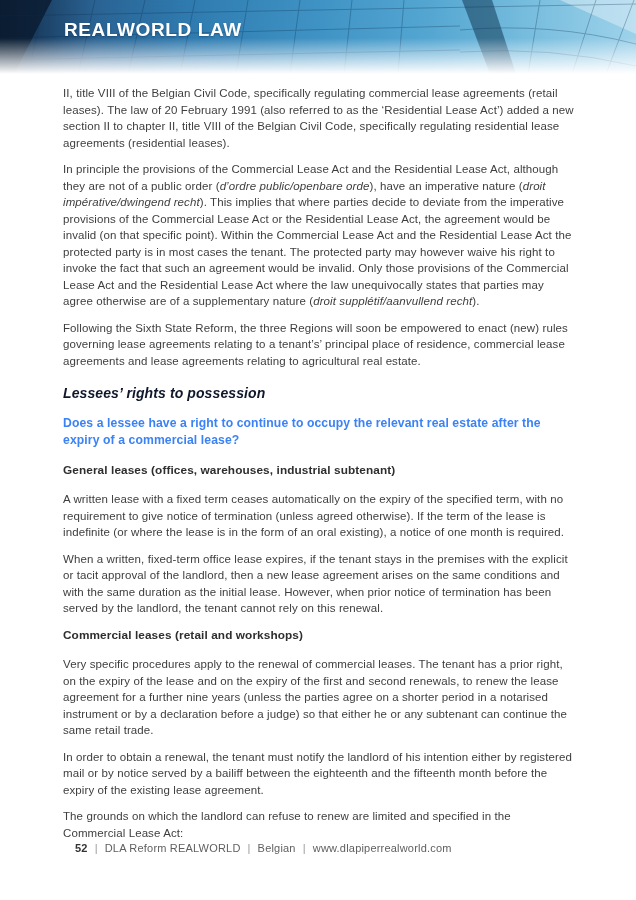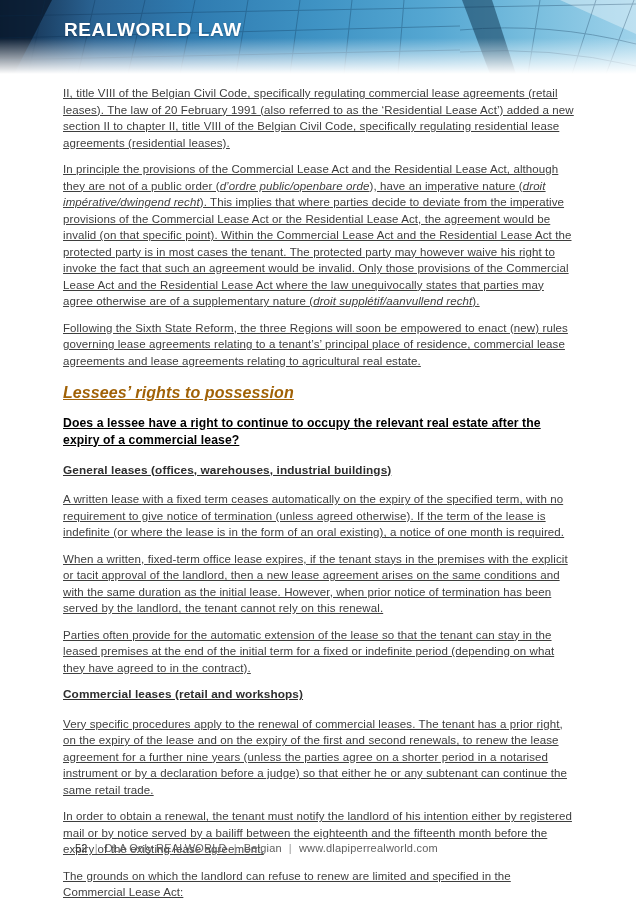--- a/index.html
+++ b/index.html
@@ -15,41 +15,41 @@
     position:absolute; left:64px; top:19px;
     font-size:19px; font-weight:bold; color:#ffffff;
     letter-spacing:0.6px;
     text-shadow:0 1px 2px rgba(10,30,60,0.35);
   }
   .content {
     padding:11px 62px 0 63px;
     color:#3e3e3e; font-size:11.5px; line-height:16.5px;
     letter-spacing:0.1px;
   }
-  .block { margin:0 0 10px 0;text-decoration:underline; }
+  .block { margin:0 0 10px 0; }
   .paragraph { }
   .it { font-style:italic; }
   .subheading-blue-italic {
-    color:#a16207; font-weight:bold; font-style:italic;
-    font-size:16px; margin:16px 0 13px 0;
+    color:#0f172a; font-weight:bold; font-style:italic;
+    font-size:14px; margin:16px 0 13px 0;
   }
   .question-heading {
-    color:#000000; font-weight:bold;
+    color:#3b82f6; font-weight:bold;
     font-size:12.2px; line-height:17px; margin:0 0 13px 0;
   }
   .section-heading {
     color:#2e2e2e; font-weight:bold; font-size:11.8px;
     margin:2px 0 13px 0;
   }
   .footer {
     position:absolute; left:63px; top:842px; width:520px;
     font-size:11px; color:#5f5f5f; letter-spacing:0.2px;
     white-space:nowrap;
   }
-  .footer .page-num { font-weight:normal; color:#333333;padding-left:12px; }
+  .footer .page-num { font-weight:bold; color:#333333;padding-left:12px; }
   .footer .sep { color:#9a9a9a; padding:0 7px; }
 </style>
 </head>
 <body>
 
 <div class="page">
 
   <div class="header">
     <svg width="636" height="74" viewBox="0 0 636 74" preserveAspectRatio="none">
       <defs>
@@ -95,25 +95,24 @@
     </svg>
     <div class="brand-title">REALWORLD LAW</div>
   </div>
 
   <div class="content">
       <div class="block paragraph"><span>II, title VIII of the Belgian Civil Code, specifically regulating commercial lease agreements (retail leases). The law of 20 February 1991 (also referred to as the ‘Residential Lease Act’) added a new section II to chapter II, title VIII of the Belgian Civil Code, specifically regulating residential lease agreements (residential leases).</span></div>
       <div class="block paragraph"><span>In principle the provisions of the Commercial Lease Act and the Residential Lease Act, although they are not of a public order (</span><span class="it">d’ordre public/openbare orde</span><span>), have an imperative nature (</span><span class="it">droit impérative/dwingend recht</span><span>). This implies that where parties decide to deviate from the imperative provisions of the Commercial Lease Act or the Residential Lease Act, the agreement would be invalid (on that specific point). Within the Commercial Lease Act and the Residential Lease Act the protected party is in most cases the tenant. The protected party may however waive his right to invoke the fact that such an agreement would be invalid. Only those provisions of the Commercial Lease Act and the Residential Lease Act where the law unequivocally states that parties may agree otherwise are of a supplementary nature (</span><span class="it">droit supplétif/aanvullend recht</span><span>).</span></div>
       <div class="block paragraph"><span>Following the Sixth State Reform, the three Regions will soon be empowered to enact (new) rules governing lease agreements relating to a tenant’s’ principal place of residence, commercial lease agreements and lease agreements relating to agricultural real estate.</span></div>
       <div class="block subheading-blue-italic"><span>Lessees’ rights to possession</span></div>
       <div class="block question-heading"><span>Does a lessee have a right to continue to occupy the relevant real estate after the expiry of a commercial lease?</span></div>
-      <div class="block section-heading"><span>General leases (offices, warehouses, industrial buildings)</span></div>
+      <div class="block section-heading"><span>General leases (offices, warehouses, industrial subtenant)</span></div>
       <div class="block paragraph"><span>A written lease with a fixed term ceases automatically on the expiry of the specified term, with no requirement to give notice of termination (unless agreed otherwise). If the term of the lease is indefinite (or where the lease is in the form of an oral existing), a notice of one month is required.</span></div>
       <div class="block paragraph"><span>When a written, fixed-term office lease expires, if the tenant stays in the premises with the explicit or tacit approval of the landlord, then a new lease agreement arises on the same conditions and with the same duration as the initial lease. However, when prior notice of termination has been served by the landlord, the tenant cannot rely on this renewal.</span></div>
-      <div class="block paragraph"><span>Parties often provide for the automatic extension of the lease so that the tenant can stay in the leased premises at the end of the initial term for a fixed or indefinite period (depending on what they have agreed to in the contract).</span></div>
       <div class="block section-heading"><span>Commercial leases (retail and workshops)</span></div>
       <div class="block paragraph"><span>Very specific procedures apply to the renewal of commercial leases. The tenant has a prior right, on the expiry of the lease and on the expiry of the first and second renewals, to renew the lease agreement for a further nine years (unless the parties agree on a shorter period in a notarised instrument or by a declaration before a judge) so that either he or any subtenant can continue the same retail trade.</span></div>
       <div class="block paragraph"><span>In order to obtain a renewal, the tenant must notify the landlord of his intention either by registered mail or by notice served by a bailiff between the eighteenth and the fifteenth month before the expiry of the existing lease agreement.</span></div>
       <div class="block paragraph"><span>The grounds on which the landlord can refuse to renew are limited and specified in the Commercial Lease Act:</span></div>
     </div>
 
-  <div class="footer"><span class="page-num">52</span><span class="sep">|</span><span>DLA Only REALWORLD</span><span class="sep">|</span><span>Belgian</span><span class="sep">|</span><span>www.dlapiperrealworld.com</span></div>
+  <div class="footer"><span class="page-num">52</span><span class="sep">|</span><span>DLA Reform REALWORLD</span><span class="sep">|</span><span>Belgian</span><span class="sep">|</span><span>www.dlapiperrealworld.com</span></div>
 
 </div>
 
 </body></html>

